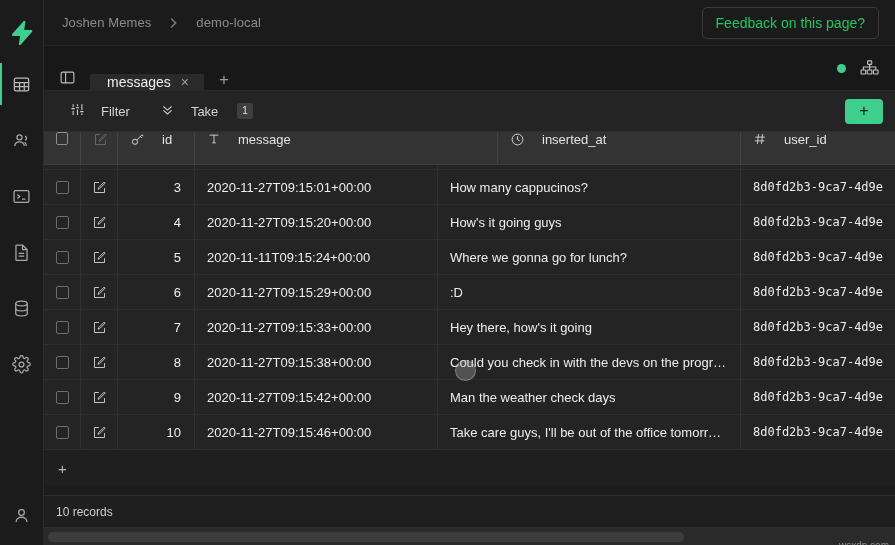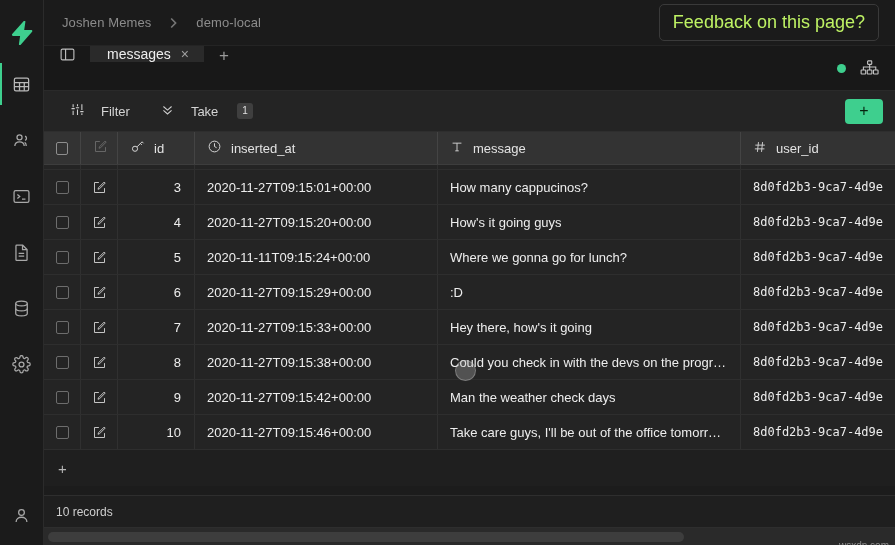--- a/index.html
+++ b/index.html
@@ -43,30 +43,30 @@
     background: #1b1b1b;
     display: flex; align-items: center;
     padding: 0 16px 0 18px;
     border-bottom: 1px solid #242424;
   }
   .crumb { font-size: 13px; color: #8c8c8c; letter-spacing: .1px; }
   .crumb-sep { margin: 0 18px; color: #6a6a6a; font-size: 12px; display: inline-flex; }
   .topbar-spacer { flex: 1 1 auto; }
   .feedback-btn {
     border: 1px solid #3a3a3a; border-radius: 5px;
-    background: transparent; color: #bef264;
-    font-size: 18px; font-family: "Liberation Sans", sans-serif;
+    background: transparent; color: #22c55e;
+    font-size: 14px; font-family: "Liberation Sans", sans-serif;
     padding: 7px 13px; cursor: pointer; white-space: nowrap;
   }
 
   
   .tabstrip {
     height: 45px; flex: 0 0 45px;
     background: #181818;
-    display: flex; align-items: flex-start;
+    display: flex; align-items: flex-end;
     border-bottom: 1px solid #2a2a2a;
     position: relative;
   }
   .panel-toggle {
     width: 46px; display: flex; align-items: center; justify-content: center;
     cursor: pointer;
   }
   .tab {
     display: flex; align-items: center; gap: 10px;
     padding: 0 15px 0 17px;
@@ -113,21 +113,21 @@
   
   .gridwrap { flex: 1 1 auto; position: relative; overflow: hidden; background: #1c1c1c; }
 
   .ghead {
     display: flex; height: 33px;
     background: #333333;
     border-bottom: 1px solid #3d3d3d;
     position: relative; z-index: 3;
   }
   .ghead .cell {
-    display: flex; align-items: center; gap: 9px;
+    display: flex; align-items: flex-start; gap: 17px;
     color: #e3e3e3; font-size: 13px;
     border-right: 1px solid #444444;
     padding: 0 12px;
     flex: 0 0 auto;
   }
   .c-sel    { width: 37px; justify-content: center; padding: 0; }
   .c-edit   { width: 37px; padding: 0; }
   .c-id     { width: 77px; }
   .c-ts     { width: 243px; }
   .c-msg    { width: 303px; }
@@ -364,37 +364,37 @@
         </div>
         <div class="cell c-id">
           <span>
             <svg width="15" height="15" viewBox="0 0 24 24" fill="none" stroke="#d4d4d4" stroke-width="1.6">
                 <circle cx="8" cy="15.6" r="4.1"></circle>
                 <path d="M11.2 12.6l8.2-8.2M16.6 7.2l2.3 2.3M19.3 4.5l2.3 2.3"></path>
               </svg>
           </span>
           <span>id</span>
         </div>
+        <div class="cell c-msg">
+          <span>
+            <svg width="14" height="14" viewBox="0 0 24 24" fill="none" stroke="#d4d4d4" stroke-width="1.6">
+                <path d="M4.4 5.4h15.2M12 5.4v13.2M9 18.6h6"></path>
+              </svg>
+          </span>
+          <span>message</span>
+        </div>
         <div class="cell c-ts">
           <span>
             <svg width="15" height="15" viewBox="0 0 24 24" fill="none" stroke="#d4d4d4" stroke-width="1.6">
                 <circle cx="12" cy="12" r="8.6"></circle>
                 <path d="M12 6.8V12l3.4 2"></path>
               </svg>
           </span>
           <span>inserted_at</span>
         </div>
-        <div class="cell c-msg">
-          <span>
-            <svg width="14" height="14" viewBox="0 0 24 24" fill="none" stroke="#d4d4d4" stroke-width="1.6">
-                <path d="M4.4 5.4h15.2M12 5.4v13.2M9 18.6h6"></path>
-              </svg>
-          </span>
-          <span>message</span>
-        </div>
         <div class="cell c-uid">
           <span>
             <svg width="14" height="14" viewBox="0 0 24 24" fill="none" stroke="#d4d4d4" stroke-width="1.6">
                 <path d="M9.4 3.6L7.6 20.4M16.4 3.6l-1.8 16.8M4 8.8h16.4M3.2 15.2h16.4"></path>
               </svg>
           </span>
           <span>user_id</span>
         </div>
       </div>
 

